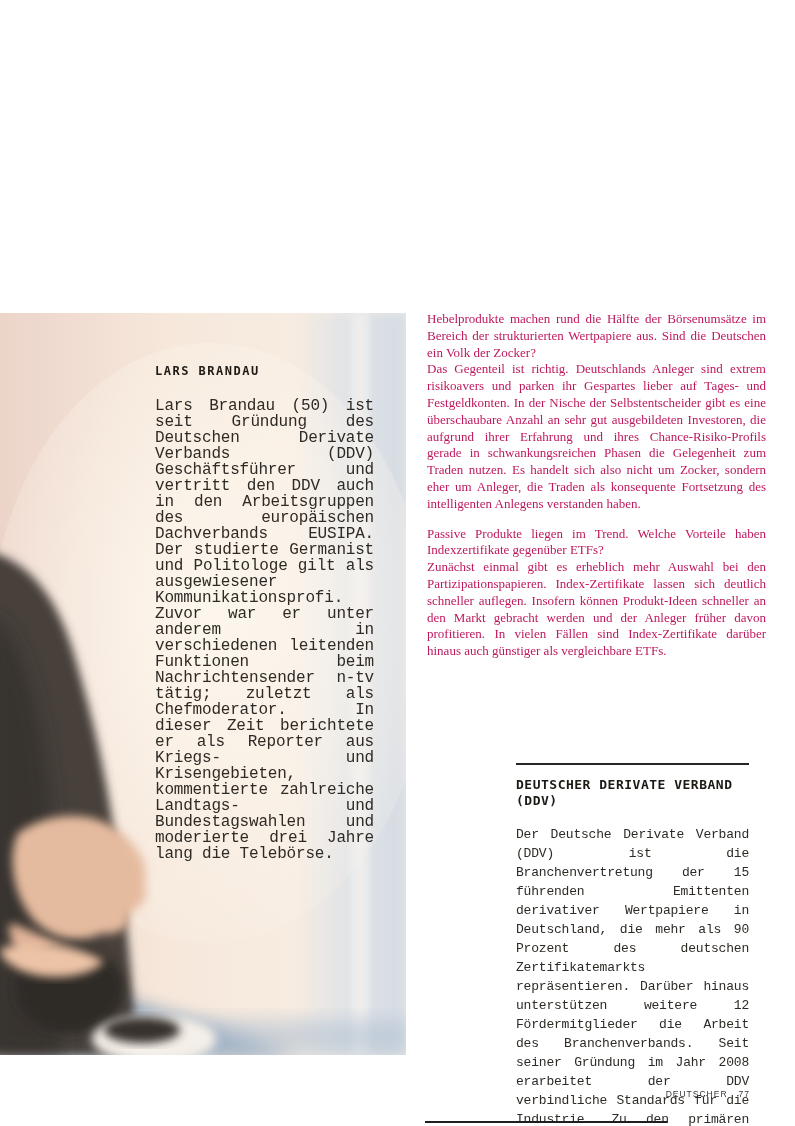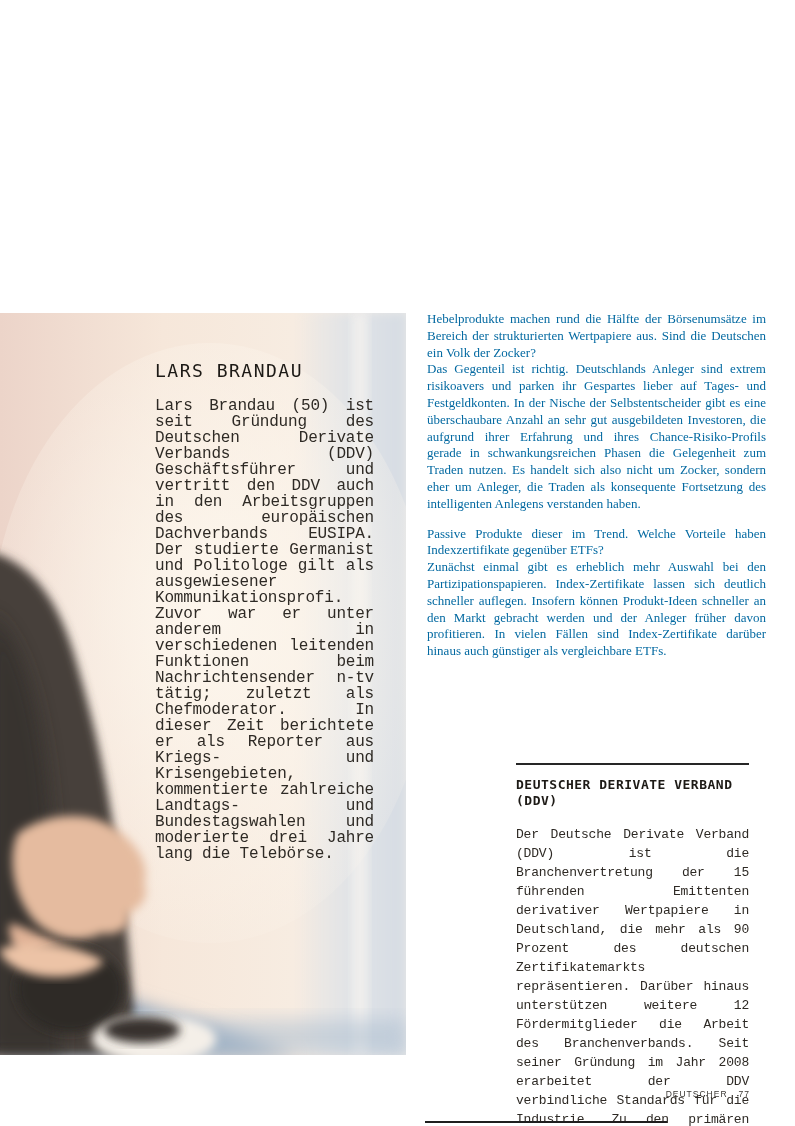--- a/index.html
+++ b/index.html
@@ -7,33 +7,33 @@
     width:795px;height:1126px;position:relative;background:#ffffff;
     overflow:hidden;font-family:"Liberation Serif",serif;
   }
 
   
   .photo{position:absolute;left:0;top:313px;width:406px;height:742px;}
 
   
   .profile-box{position:absolute;left:155px;top:362px;width:219px;color:#2b2722;}
   .profile-box .box-title{
-    font-family:"DejaVu Sans Mono",monospace;font-weight:normal;font-size:18px;
+    font-family:"DejaVu Sans Mono",monospace;font-weight:bold;font-size:12px;
     line-height:18px;letter-spacing:1.5px;margin:0 0 18px 0;color:#1d1a16;
   }
   .profile-box .box-body{
     font-family:"Liberation Mono",monospace;font-size:16px;line-height:16px;
     text-align:justify;letter-spacing:-0.2px;color:#2e2a25;
     hyphens:auto;-webkit-hyphens:auto;
   }
 
   
   .qa-col{
     position:absolute;left:427px;top:311px;width:339px;
-    font-size:13px;line-height:16.8px;color:#0369a1;text-align:justify;
+    font-size:13px;line-height:16.8px;color:#be185d;text-align:justify;
     hyphens:auto;-webkit-hyphens:auto;
   }
   .qa-block{margin:0 0 13px 0;}
   .qa-block p{margin:0;}
 
   
   .org-box{
     position:absolute;left:516px;top:763px;width:233px;
     border-top:2px solid #262626;border-bottom:2px solid #262626;
     padding:12px 0 15px 0;color:#2b2722;
@@ -113,21 +113,21 @@
   <h2 class="box-title">LARS BRANDAU</h2>
   <p class="box-body">Lars Brandau (50) ist seit Gründung des Deutschen Derivate Verbands (DDV) Geschäftsführer und vertritt den DDV auch in den Arbeitsgruppen des europäischen Dachverbands EUSIPA. Der studierte Germanist und Politologe gilt als ausgewiesener Kommunikationsprofi. Zuvor war er unter anderem in verschiedenen leitenden Funktionen beim Nachrichtensender n-tv tätig; zuletzt als Chefmoderator. In dieser Zeit berichtete er als Reporter aus Kriegs- und Krisengebieten, kommentierte zahlreiche Landtags- und Bundestagswahlen und moderierte drei Jahre lang die Telebörse.</p>
 </section>
 
 <section class="qa-col">
   <div class="qa-block">
     <p>Hebelprodukte machen rund die Hälfte der Börsenumsätze im Bereich der strukturierten Wertpapiere aus. Sind die Deutschen ein Volk der Zocker?</p>
     <p>Das Gegenteil ist richtig. Deutschlands Anleger sind extrem risikoavers und parken ihr Gespartes lieber auf Tages- und Festgeldkonten. In der Nische der Selbstentscheider gibt es eine überschaubare Anzahl an sehr gut ausgebildeten Investoren, die aufgrund ihrer Erfahrung und ihres Chance-Risiko-Profils gerade in schwankungsreichen Phasen die Gelegenheit zum Traden nutzen. Es handelt sich also nicht um Zocker, sondern eher um Anleger, die Traden als konsequente Fortsetzung des intelligenten Anlegens verstanden haben.</p>
   </div>
   <div class="qa-block">
-    <p>Passive Produkte dieser im Trend. Welche Vorteile haben Indexzertifikate gegenüber ETFs?</p>
+    <p>Passive Produkte liegen im Trend. Welche Vorteile haben Indexzertifikate gegenüber ETFs?</p>
     <p>Zunächst einmal gibt es erheblich mehr Auswahl bei den Partizipationspapieren. Index-Zertifikate lassen sich deutlich schneller auflegen. Insofern können Produkt-Ideen schneller an den Markt gebracht werden und der Anleger früher davon profitieren. In vielen Fällen sind Index-Zertifikate darüber hinaus auch günstiger als vergleichbare ETFs.</p>
   </div>
 </section>
 
 <section class="org-box">
   <h2 class="box-title">DEUTSCHER DERIVATE VERBAND (DDV)</h2>
   <p class="box-body">Der Deutsche Derivate Verband (DDV) ist die Branchenvertretung der 15 führenden Emittenten derivativer Wertpapiere in Deutschland, die mehr als 90 Prozent des deutschen Zertifikatemarkts repräsentieren. Darüber hinaus unterstützen weitere 12 Fördermitglieder die Arbeit des Branchenverbands. Seit seiner Gründung im Jahr 2008 erarbeitet der DDV verbindliche Standards für die Industrie. Zu den primären Zielen des DDV zählen auch die Bildung und Aufklärungsarbeit. Strukturierte Produkte werden einer breiteren Öffentlichkeit näher gebracht, unter anderem auf der Webseite des Verbands.</p>
 </section>
 
 <div class="footer">

